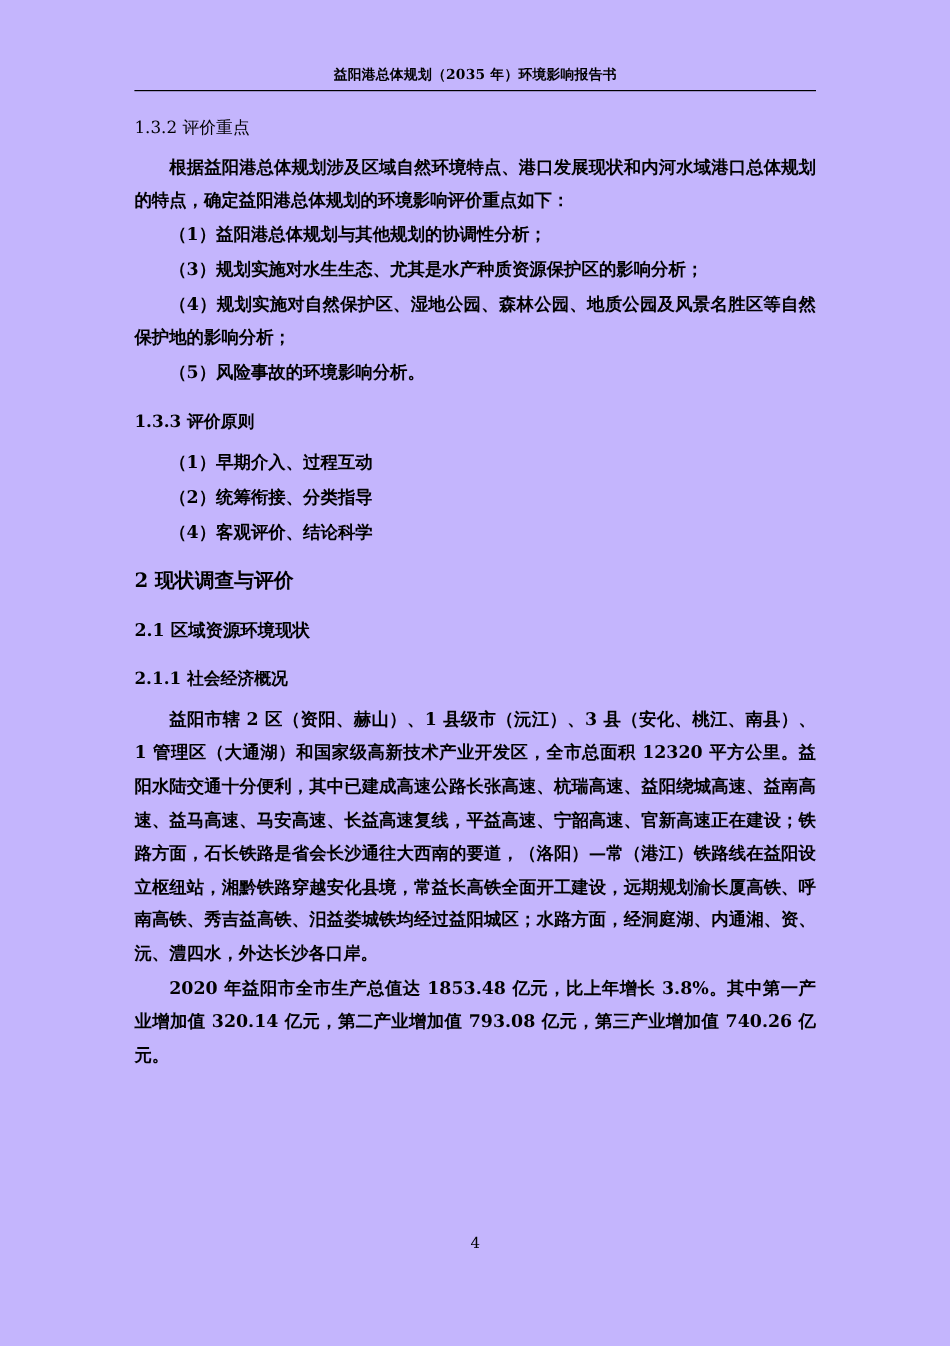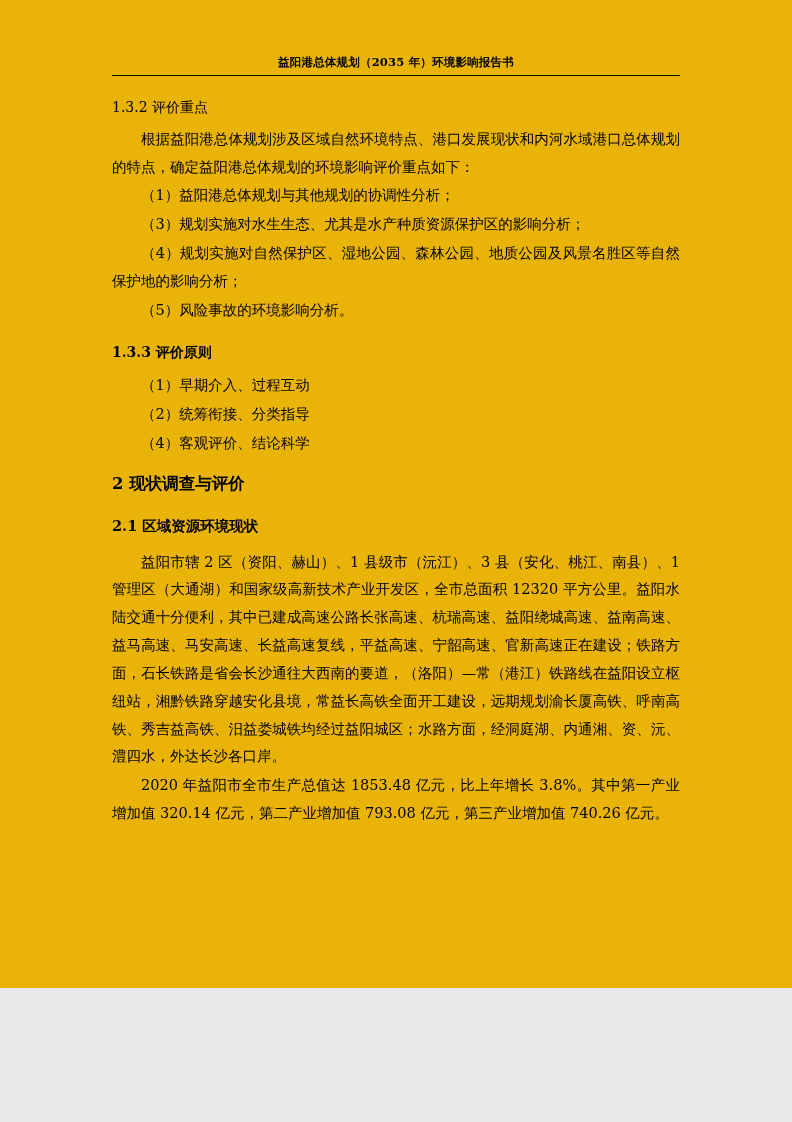--- a/index.html
+++ b/index.html
@@ -2,22 +2,22 @@
 <html><head>
 <meta charset="utf-8">
 <style>
   html, body {
     margin: 0;
     padding: 0;
     background: #e8e8e8;
   }
   .page {
     width: 792px;
-    height: 988px;
-    background: #eab308;
+    height: 1122px;
+    background: #c4b5fd;
     margin: 0 auto;
     position: relative;
     box-sizing: border-box;
     font-family: "DejaVu Serif", "Liberation Serif", serif;
     color: #000000;
     overflow: hidden;
   }
   .content {
     position: absolute;
     left: 112px;
@@ -60,20 +60,21 @@
     margin: 16px 0 8px 0;
     line-height: 1.7;
   }
   p.para {
     font-size: 14.5px;
     line-height: 1.92;
     margin: 0 0 1px 0;
     text-align: justify;
     text-justify: inter-ideograph;
     text-indent: 2em;
+    font-weight: bold;
   }
   .pagenum {
     position: absolute;
     left: 0;
     right: 0;
     top: 1028px;
     text-align: center;
     font-size: 12.5px;
     font-family: "DejaVu Serif", "Liberation Serif", serif;
   }
@@ -98,20 +99,21 @@
 
       <h3 class="heading-l3">1.3.3  评价原则</h3>
       <p class="para">（1）早期介入、过程互动</p>
       <p class="para">（2）统筹衔接、分类指导</p>
       <p class="para">（4）客观评价、结论科学</p>
 
       <h2 class="heading-l1">2  现状调查与评价</h2>
 
       <h3 class="heading-l2">2.1  区域资源环境现状</h3>
 
+      <h3 class="heading-l3">2.1.1  社会经济概况</h3>
       <p class="para">益阳市辖 2 区（资阳、赫山）、1 县级市（沅江）、3 县（安化、桃江、南县）、1 管理区（大通湖）和国家级高新技术产业开发区，全市总面积 12320 平方公里。益阳水陆交通十分便利，其中已建成高速公路长张高速、杭瑞高速、益阳绕城高速、益南高速、益马高速、马安高速、长益高速复线，平益高速、宁韶高速、官新高速正在建设；铁路方面，石长铁路是省会长沙通往大西南的要道，（洛阳）—常（港江）铁路线在益阳设立枢纽站，湘黔铁路穿越安化县境，常益长高铁全面开工建设，远期规划渝长厦高铁、呼南高铁、秀吉益高铁、汨益娄城铁均经过益阳城区；水路方面，经洞庭湖、内通湘、资、沅、澧四水，外达长沙各口岸。</p>
       <p class="para">2020 年益阳市全市生产总值达 1853.48 亿元，比上年增长 3.8%。其中第一产业增加值 320.14 亿元，第二产业增加值 793.08 亿元，第三产业增加值 740.26 亿元。</p>
 
     </div>
   </div>
 
   <div class="pagenum">4</div>
 
 </div>
 

